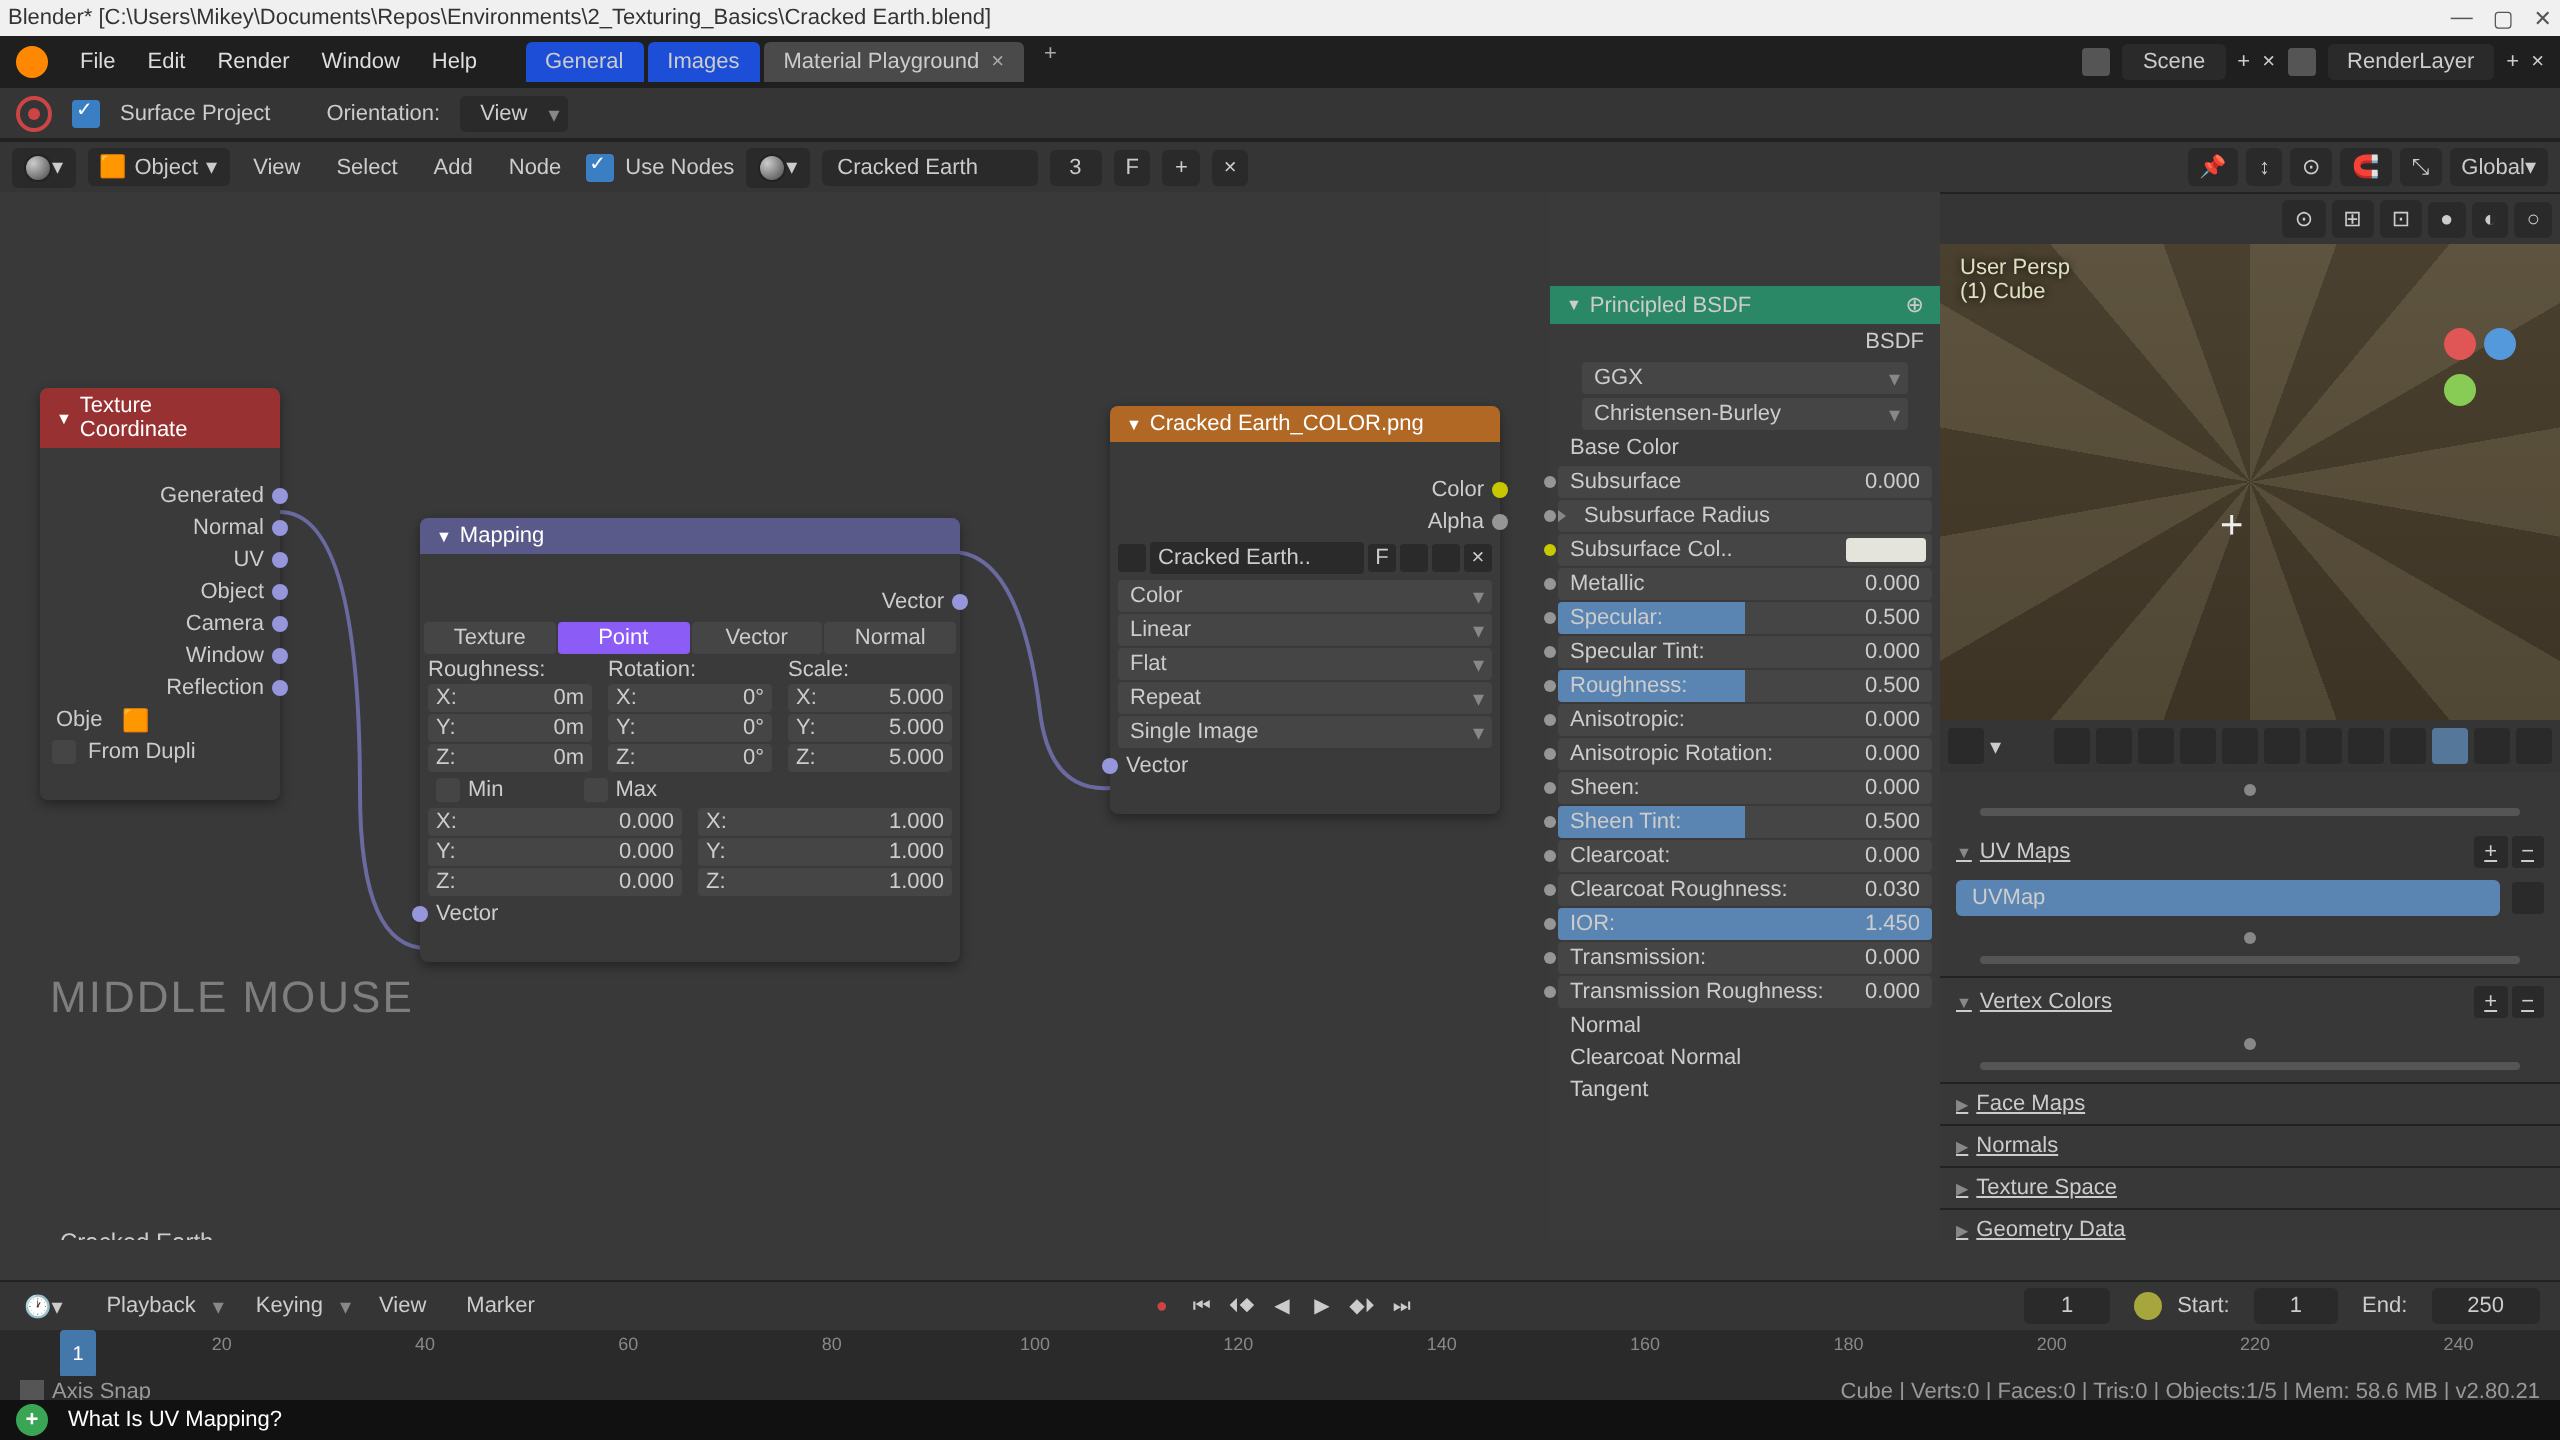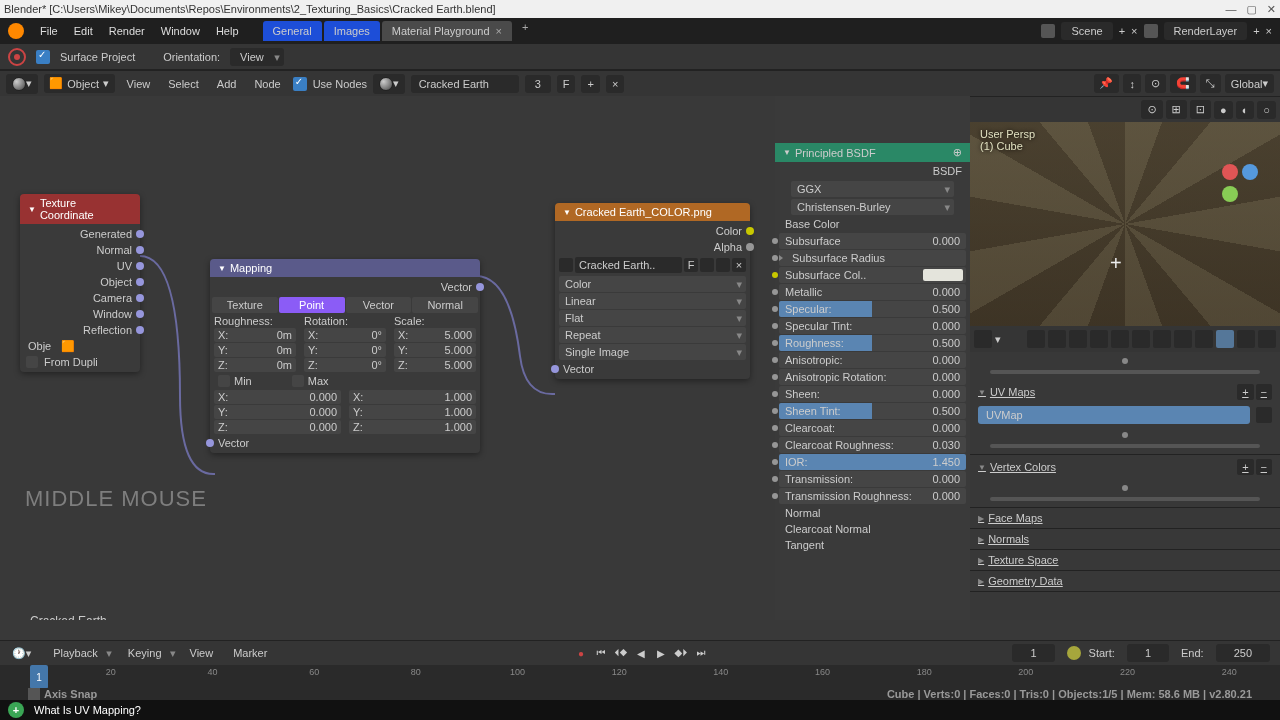--- a/index.html
+++ b/index.html
@@ -40,21 +40,21 @@
 
 .main { display: flex; height: 524px; position: relative; }
 .node-editor { flex: 1; background: #393939; position: relative; overflow: hidden; }
 
 .node { position: absolute; background: #3a3a3a; border-radius: 4px; box-shadow: 0 2px 6px rgba(0,0,0,0.4); font-size: 10px; }
 .node-title { padding: 3px 8px; border-radius: 4px 4px 0 0; display: flex; align-items: center; gap: 4px; }
 .node-title::before { content: '▼'; font-size: 8px; }
 .node-red .node-title { background: #983232; color: #fff; }
 .node-purple .node-title { background: #5a5a8a; color: #fff; }
 .node-orange .node-title { background: #b06824; color: #fff; }
-.node-body { padding: 2px 0; }
+.node-body { padding: 16px 0; }
 .node-row { display: flex; align-items: center; padding: 1px 6px; height: 16px; position: relative; }
 .node-row.out { justify-content: flex-end; }
 .socket { width: 8px; height: 8px; border-radius: 50%; background: #9696dc; position: absolute; }
 .socket.out { right: -4px; }
 .socket.in { left: -4px; }
 .socket.color { background: #c8c800; }
 .socket.val { background: #969696; }
 .node-row .lbl { padding: 0 2px; }
 
 .mapping-grid { display: grid; grid-template-columns: repeat(4, 1fr); gap: 1px; padding: 2px; }
@@ -85,21 +85,21 @@
 .bsdf-panel .prop.fill { background: #5a85b2; }
 .bsdf-panel .prop.fill .v { }
 .bsdf-panel .prop.half { background: linear-gradient(90deg, #5a85b2 50%, #454545 50%); }
 .bsdf-panel .prop.color .v { width: 40px; height: 12px; background: #e4e4dc; border-radius: 2px; margin-right: 3px; }
 .bsdf-panel .prop .isock { width:6px; height:6px; border-radius:50%; background:#969696; position:absolute; left:-7px; top:5px;}
 .bsdf-panel .prop .isock.c{ background:#c8c800;}
 .bsdf-panel .simple { padding: 2px 10px; }
 .bsdf-panel .tri { display:inline-block; width:0; height:0; border-top:3px solid transparent; border-bottom:3px solid transparent; border-left:4px solid #888; margin-right:3px;}
 
 .right-col { width: 310px; display: flex; flex-direction: column; background: #2a2a2a;}
-.viewport { height: 204px; background: linear-gradient(#4a4a3a,#2a2a20); position:relative; display:flex; align-items:center; justify-content:center;}
+.viewport { height: 238px; background: linear-gradient(#4a4a3a,#2a2a20); position:relative; display:flex; align-items:center; justify-content:center;}
 .viewport .texture { position:absolute; inset:0; background: repeating-conic-gradient(#6a5a42 0 20deg, #4a3a28 20deg 40deg); opacity:0.6;}
 .viewport .overlay { position:absolute; top:6px; left:10px; color:#e0e0c0; font-size:11px; text-shadow:0 0 4px #000;}
 .viewport .gizmo { position:absolute; top:40px; right:20px;}
 .viewport .gizmo .ball { width:16px; height:16px; border-radius:50%; display:inline-block; margin:2px;}
 .viewport .gizmo .r{ background:#e05555;} .viewport .gizmo .g{background:#88cc55;} .viewport .gizmo .b{background:#5599dd;}
 .props-header { height:26px; background:#353535; display:flex; align-items:center; padding:0 4px; gap:3px;}
 .props-header .t { width:18px; height:18px; background:#2a2a2a; border-radius:2px;}
 .props-panel { flex:1; background:#383838; overflow:auto;}
 .props-panel .section { border-bottom:1px solid #222;}
 .props-panel .sec-hdr { padding:4px 8px; display:flex; align-items:center; gap:4px; cursor:pointer;text-decoration:underline;}
@@ -123,21 +123,21 @@
 .timeline .t-hdr .dd::after { content:'▾'; position:absolute; right:0; color:#888;}
 .timeline .t-hdr .playback { margin-left:auto; margin-right: auto; display:flex; gap:4px; align-items:center;}
 .timeline .t-hdr .pb { width:16px; height:16px; display:flex; align-items:center; justify-content:center; cursor:pointer; color:#ccc; font-size: 10px;}
 .timeline .t-hdr .pb.rec { color:#c44;}
 .timeline .t-hdr .framefield { background:#2a2a2a; padding:3px 18px; border-radius:3px; margin:0 4px;}
 .timeline .t-hdr .akey { width:14px; height:14px; border-radius:50%; background:#a6a63c;}
 .timeline .track { height:24px; background:#2a2a2a; position:relative; display:flex; align-items:flex-start; padding-top: 2px;}
 .timeline .track .tick { flex:1; display:flex; flex-direction:column; align-items: center; font-size:9px; color:#888;}
 .timeline .track .cur { position:absolute; left:30px; top:0; bottom:0; width:18px; background:#4477aa; color:#fff; display:flex; align-items:center; justify-content:center; font-size:10px; border-radius: 2px;}
 
-.statusbar { position:absolute; bottom:16px; left:0; right:0; height:16px; background:#2a2a2a; display:flex; padding:0 28px; font-size:10px; color:#999;font-weight:bold;}
+.statusbar { position:absolute; bottom:16px; left:0; right:0; height:16px; background:#2a2a2a; display:flex; align-items:center; padding:0 10px; font-size:10px; color:#999;}
 .statusbar .icon { width:12px; height:12px; background:#555; margin-right:4px;}
 .statusbar .right { margin-left:auto;}
 
 .tutorial { position:absolute; bottom:0; left:0; right:0; height:20px; background:#111; color:#fff; display:flex; align-items:center; padding:0 8px; font-size:14px; gap:10px;}
 .tutorial .plus-badge { width:16px; height:16px; background:#3aa655; border-radius:50%; display:flex; align-items:center; justify-content:center; color:#fff; font-weight:bold;}
 
 svg.wire { position:absolute; left:0; top:0; pointer-events:none;}
 </style>
 </head>
 <body>

